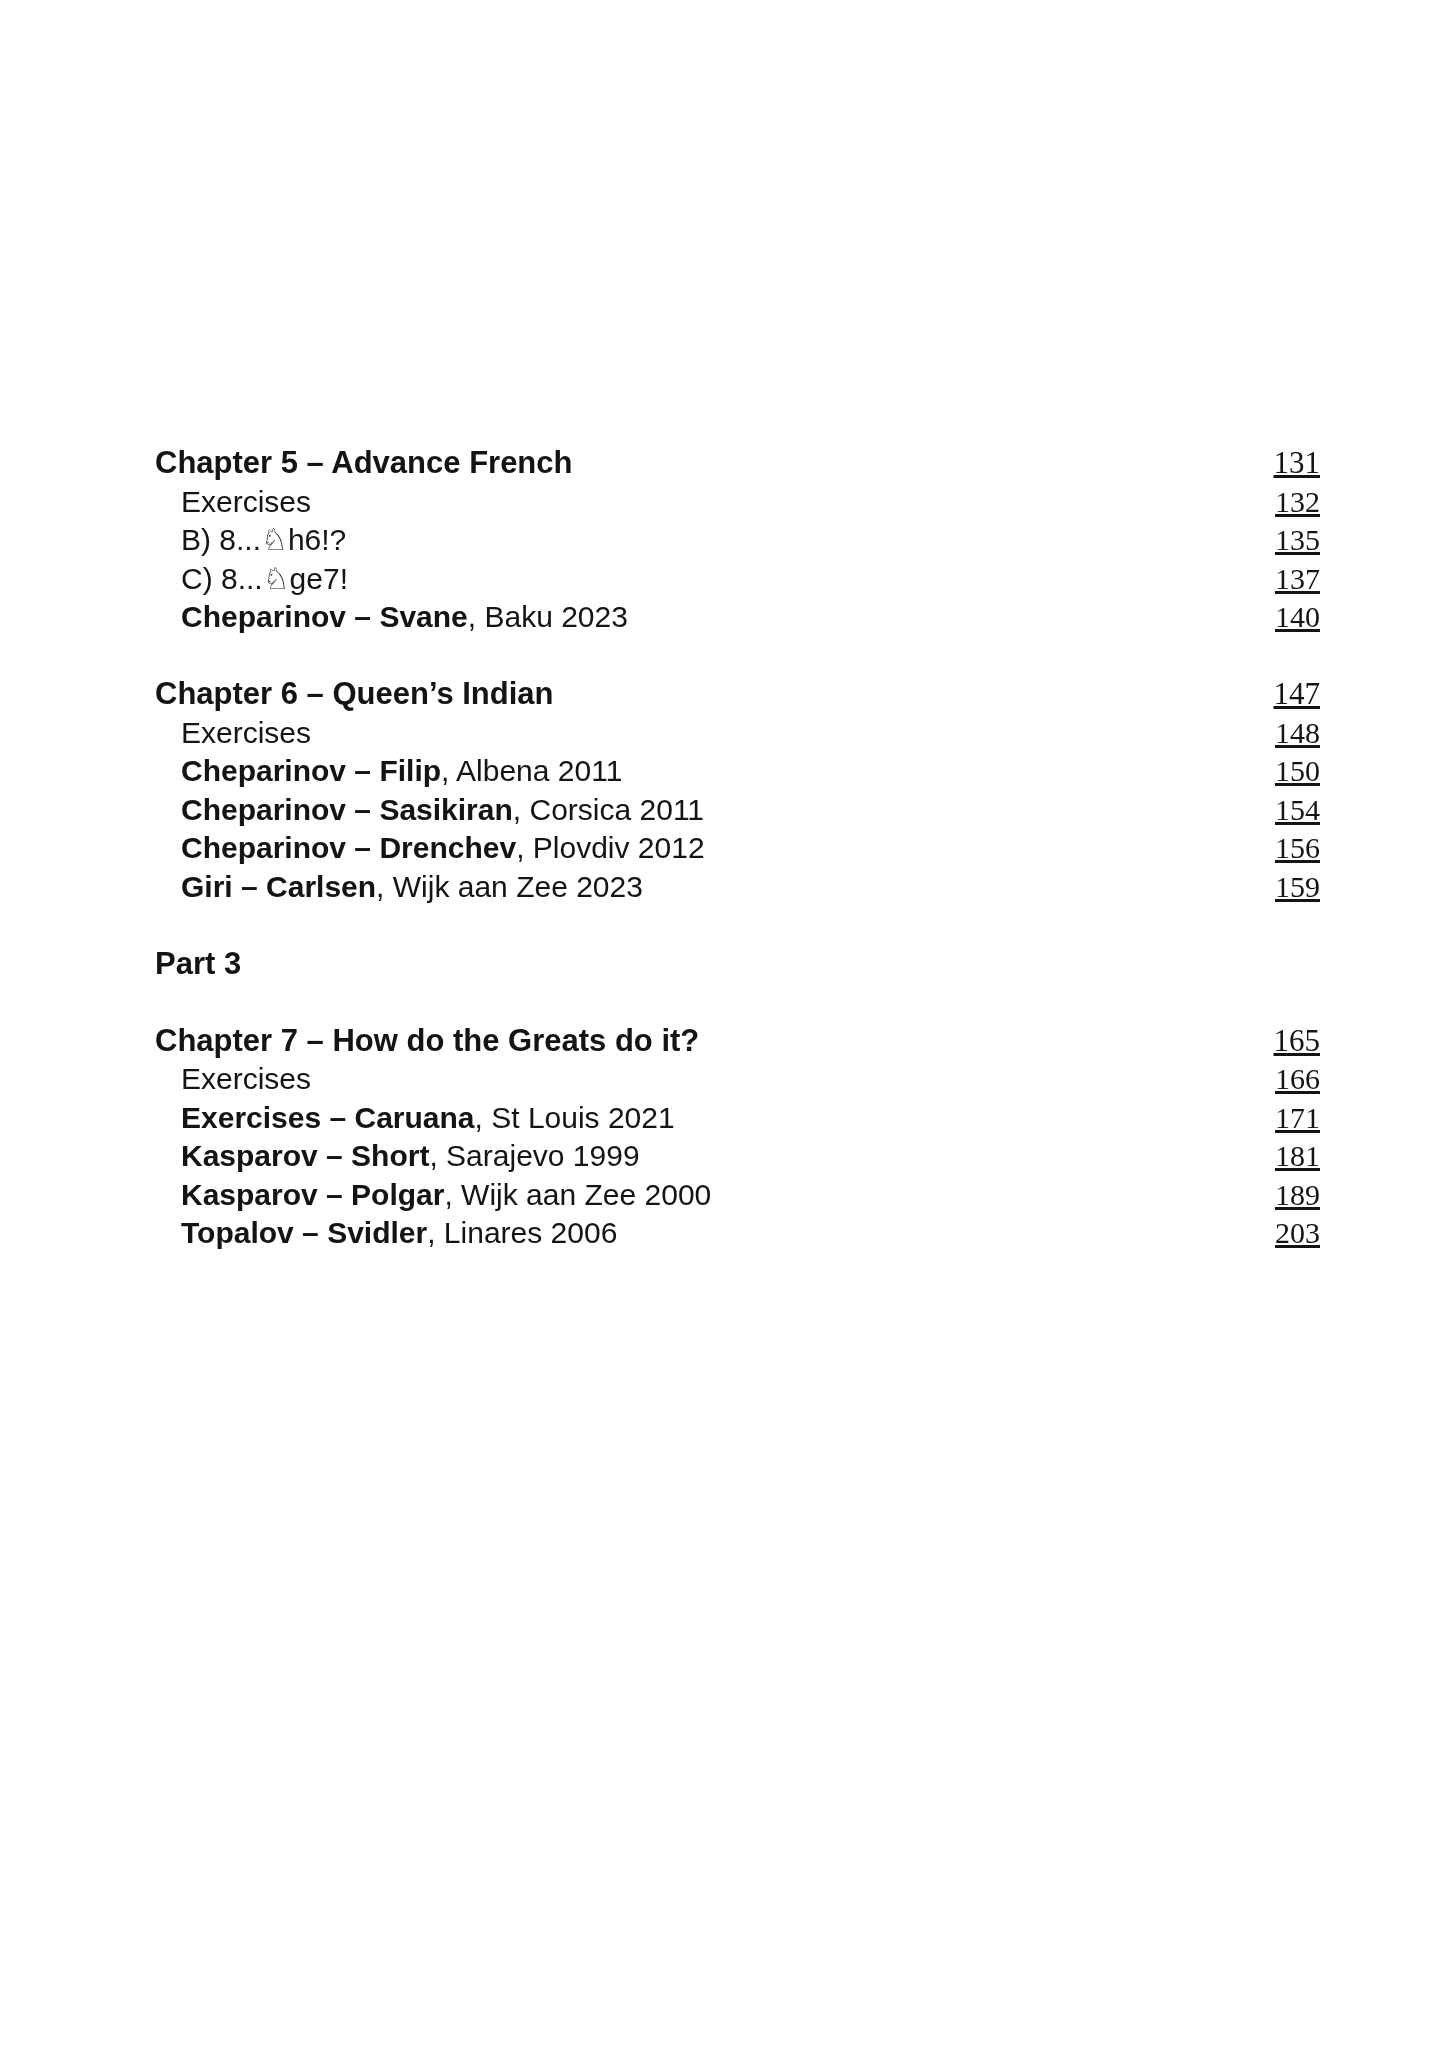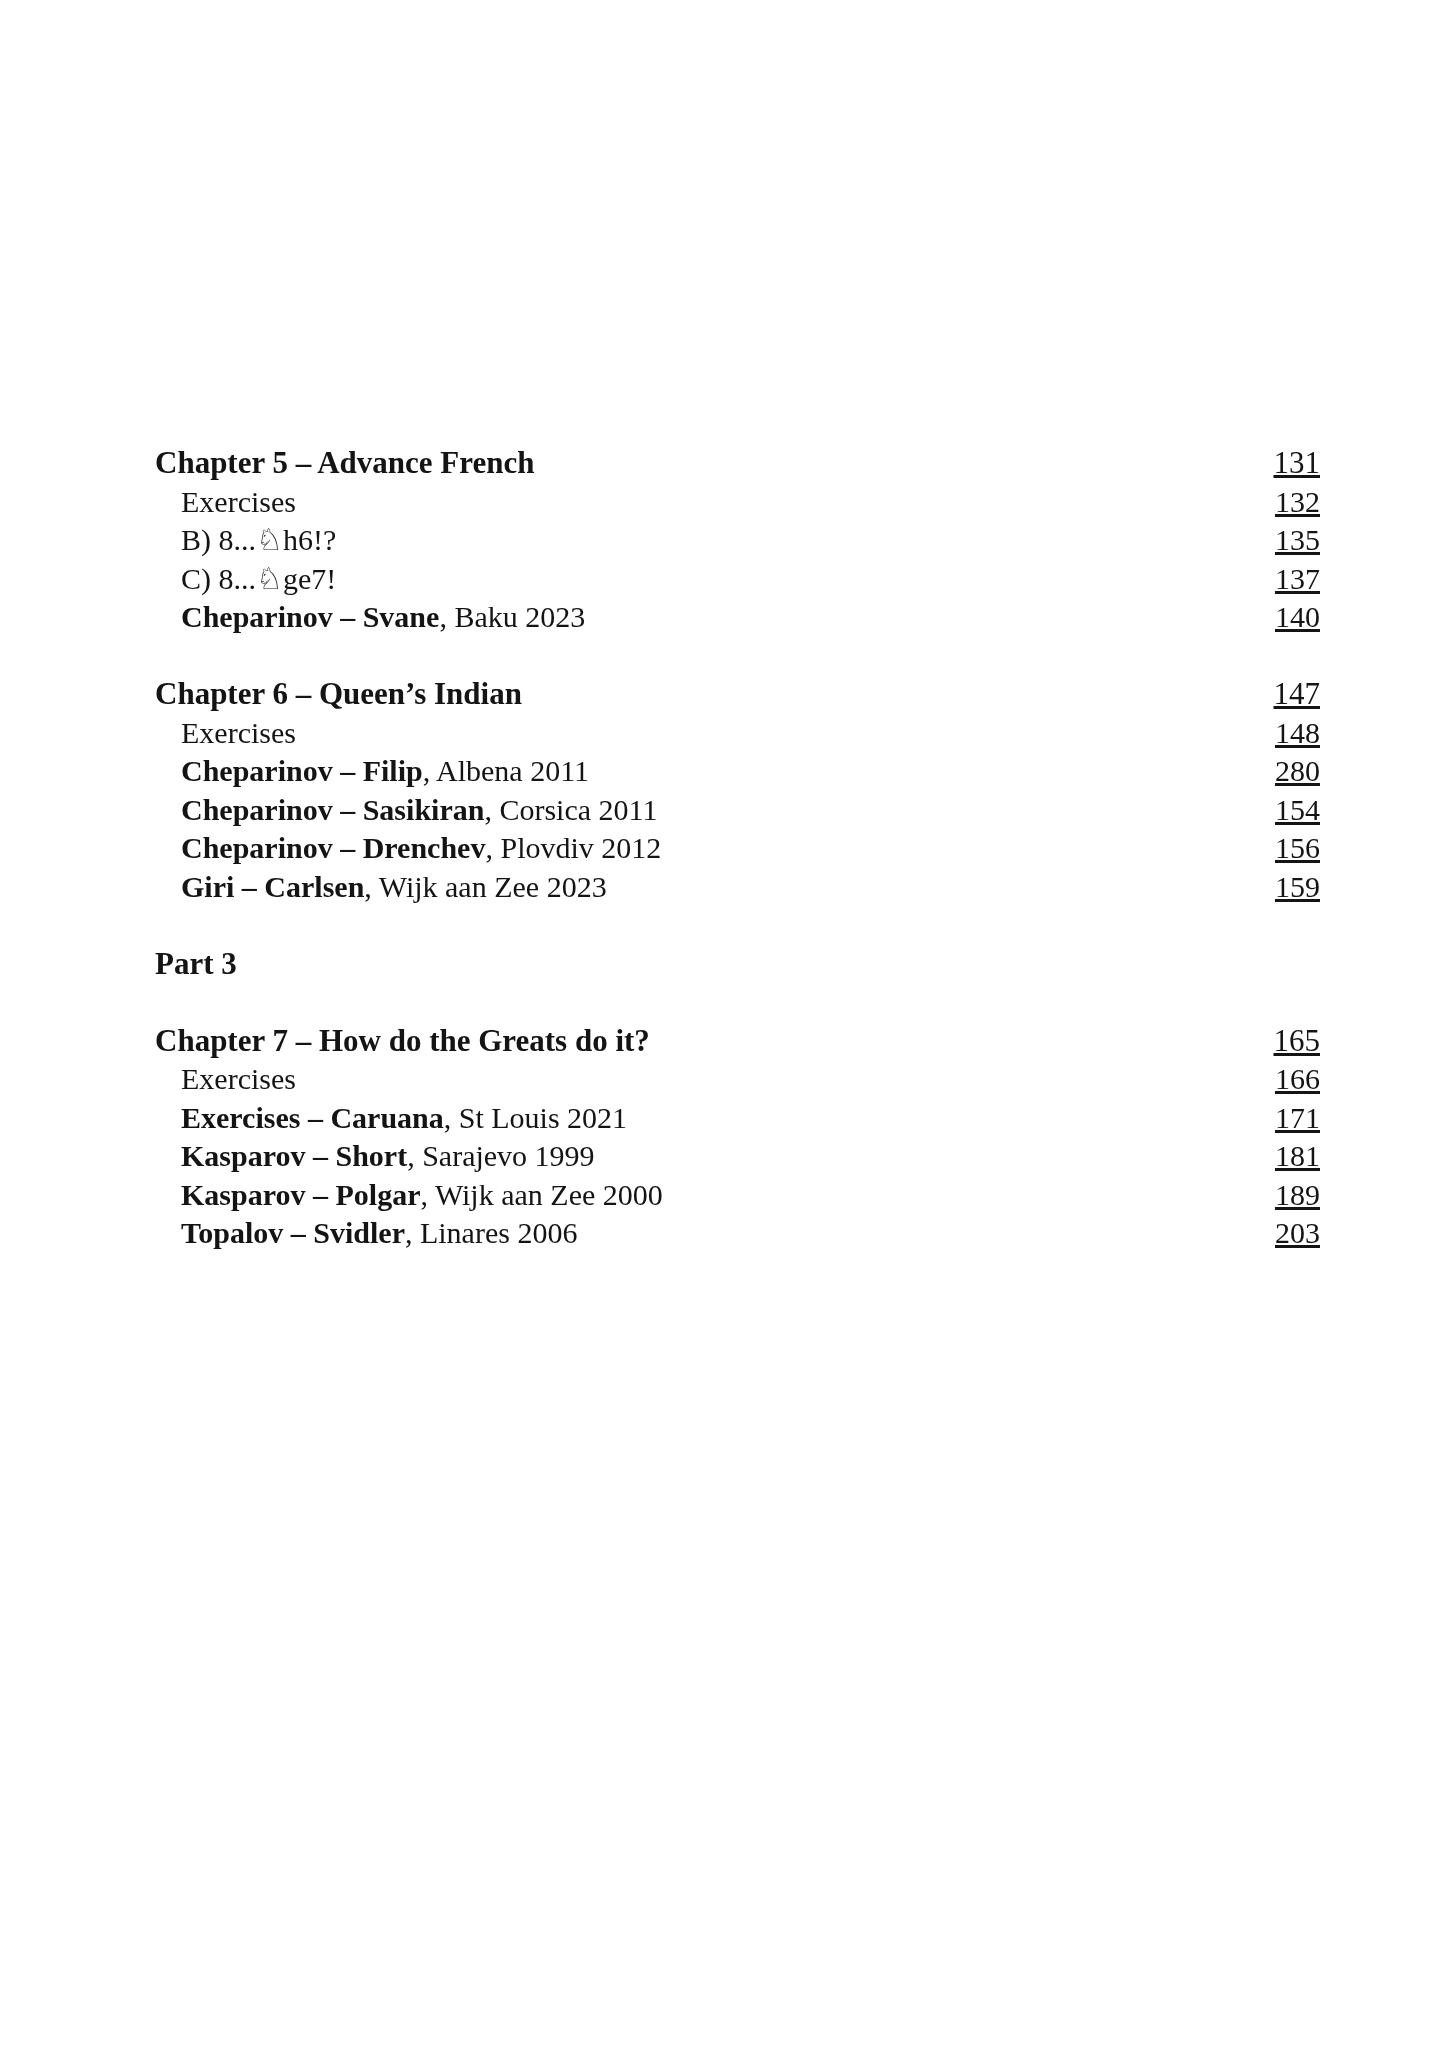--- a/index.html
+++ b/index.html
@@ -29,21 +29,21 @@
   .row {
     display: flex;
     align-items: baseline;
     line-height: 38.5px;
     font-size: 30px;
   }
   .row .title {
     flex: 1 1 auto;
     white-space: nowrap;
     
-    font-family: Liberation Serif, serif;
+    font-family: Liberation Sans, sans-serif;
   }
   .row .pg {
     flex: 0 0 auto;
     text-align: right;
     padding-left: 20px;
     text-decoration: underline;
   }
   .row .b {
     font-weight: 700;
   }
@@ -85,21 +85,21 @@
         <div class="row heading">
     <span class="title"><span class="b">Chapter 6 – Queen’s Indian</span><span class="r"></span></span>
     <span class="pg">147</span>
   </div>
         <div class="row entry">
     <span class="title"><span class="b"></span><span class="r">Exercises</span></span>
     <span class="pg">148</span>
   </div>
         <div class="row entry">
     <span class="title"><span class="b">Cheparinov – Filip</span><span class="r">, Albena 2011</span></span>
-    <span class="pg">280</span>
+    <span class="pg">150</span>
   </div>
         <div class="row entry">
     <span class="title"><span class="b">Cheparinov – Sasikiran</span><span class="r">, Corsica 2011</span></span>
     <span class="pg">154</span>
   </div>
         <div class="row entry">
     <span class="title"><span class="b">Cheparinov – Drenchev</span><span class="r">, Plovdiv 2012</span></span>
     <span class="pg">156</span>
   </div>
         <div class="row entry">

